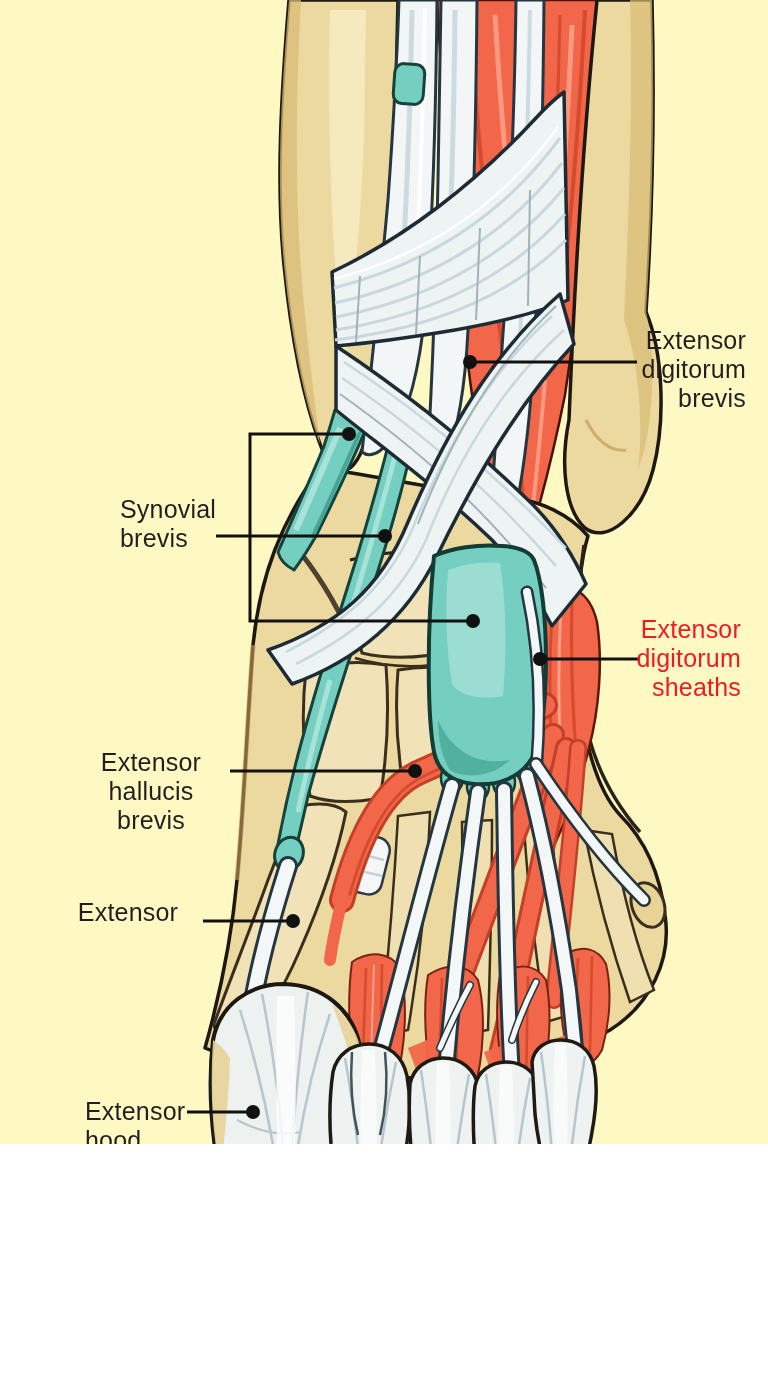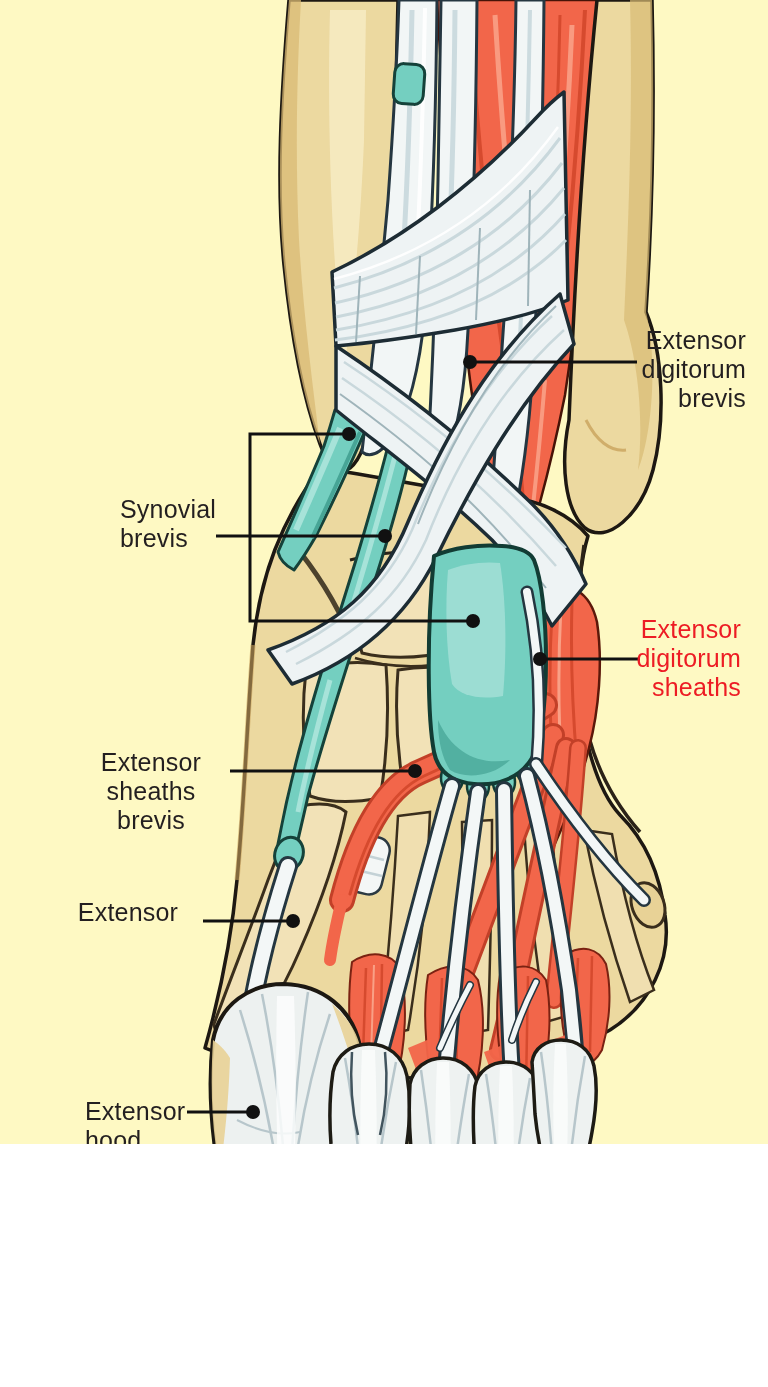--- a/index.html
+++ b/index.html
@@ -348,21 +348,21 @@
   </div>
 
   <div class="label label--right label--red" style="top:615px; right:27px;">
     <span>Extensor</span>
     <span>digitorum</span>
     <span>sheaths</span>
   </div>
 
   <div class="label label--center" style="top:748px; left:74px; width:154px;">
     <span>Extensor</span>
-    <span>sheaths brevis</span>
+    <span>hallucis brevis</span>
   </div>
 
   <div class="label label--center" style="top:898px; left:48px; width:160px;">
     <span>Extensor</span>
   </div>
 
   <div class="label" style="top:1097px; left:85px;">
     <span>Extensor</span>
     <span>hood</span>
   </div>

